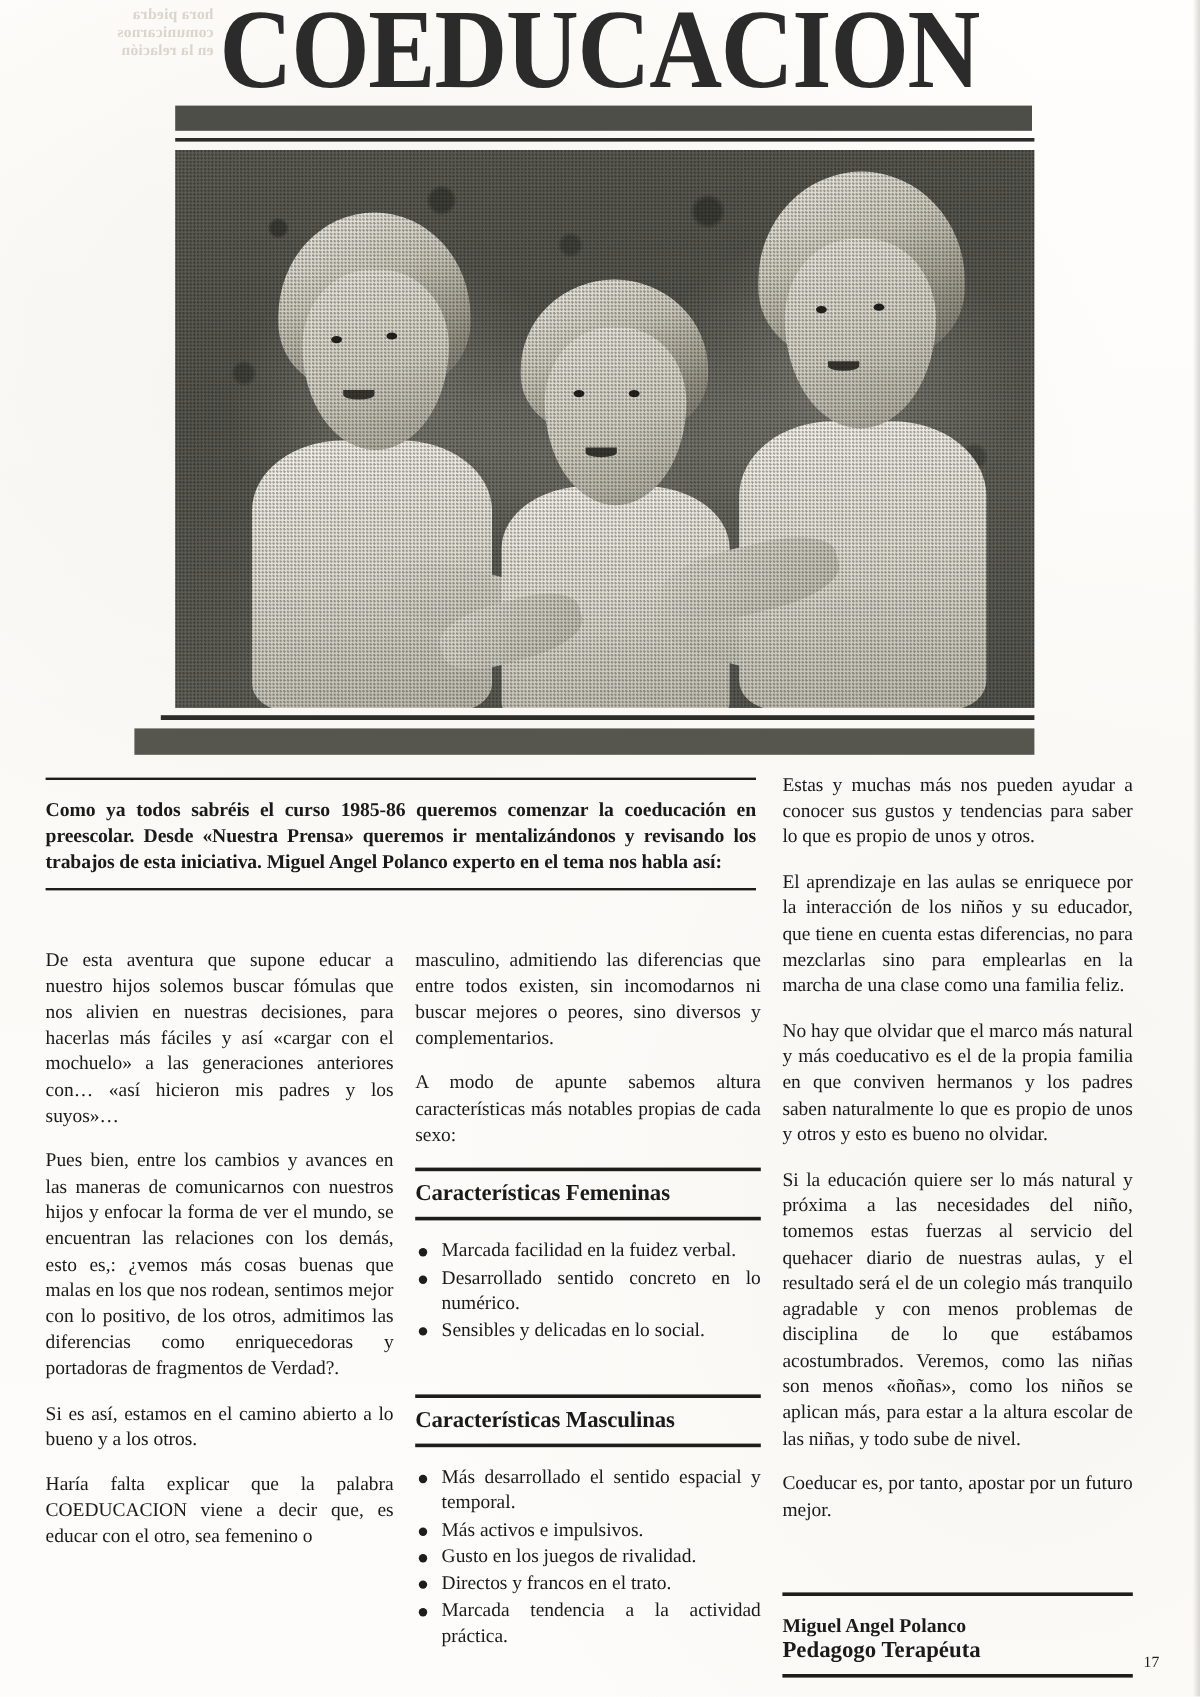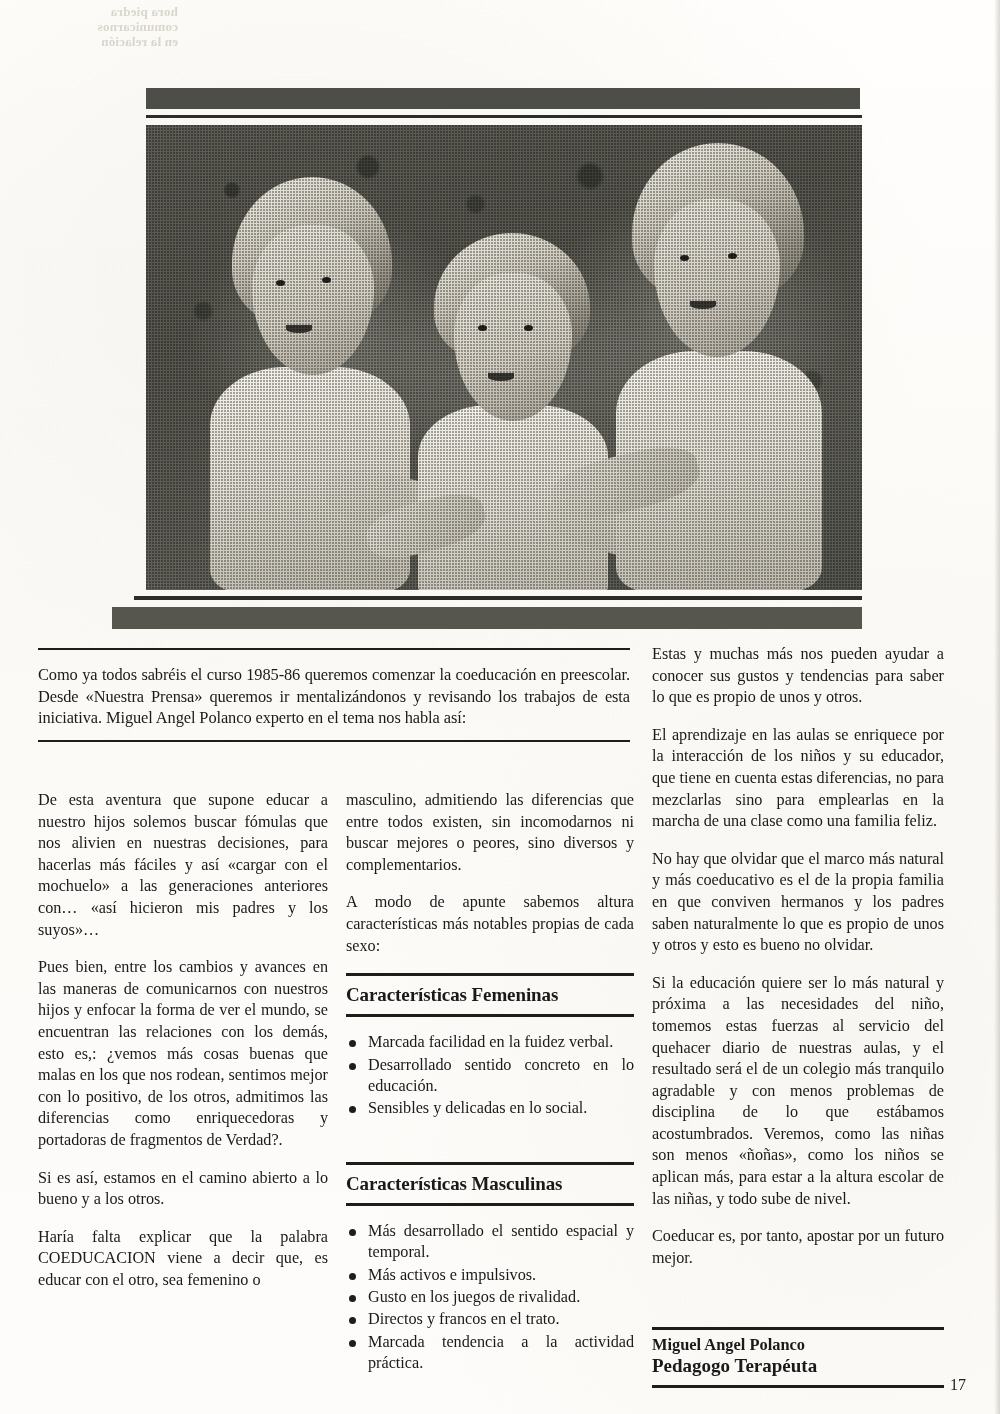--- a/index.html
+++ b/index.html
@@ -189,21 +189,21 @@
 
   
   .lead {
     position: absolute;
     left: 38px;
     top: 648px;
     width: 592px;
   }
   .rule-thin { height: 2px; background: #1d1d1a; width: 100%; }
   .lead-text {
-    font-weight: normal;
+    font-weight: bold;
     font-size: 16.4px;
     line-height: 21.5px;
     text-align: justify;
     margin: 14px 0 11px 0;
     letter-spacing: -0.1px;
   }
 
   
   .col {
     position: absolute;
@@ -253,37 +253,37 @@
     background: #1d1d1a;
   }
 
   
   .sign-wrap { margin-top: 58px; }
   .sign-rule { height: 3px; background: #1d1d1a; width: 100%; }
   .sign-name {
     font-weight: bold;
     font-size: 16.4px;
     line-height: 21px;
-    padding-top: 4px;
+    padding-top: 14px;
     text-align: left;
   }
   .sign-role {
     font-weight: bold;
     font-size: 19px;
     line-height: 21px;
     text-align: left;
     padding-bottom: 9px;
   }
   .sign-rule-bottom { height: 3px; background: #1d1d1a; width: 100%; }
 
   .page-number {
     position: absolute;
     right: 34px;
     top: 1376px;
-    font-size: 16px;
+    font-size: 13px;
     line-height: 18px;
     color: #1d1d1a;
   }
 
   .edge-shadow-right {
     position: absolute;
     right: 0; top: 0;
     width: 6px; height: 1414px;
     background: linear-gradient(90deg, rgba(190,186,178,0) 0%, rgba(150,146,138,0.35) 100%);
     pointer-events: none;
@@ -294,20 +294,23 @@
 
 <div class="page">
   <div class="paper-tint"></div>
 
   <div class="bleed-ghost">
     <div>hora piedra</div>
     <div>comunicarnos</div>
     <div>en la relación</div>
   </div>
 
+  <div class="masthead">
+    <div class="masthead-title">COEDUCACION</div>
+  </div>
 
   <div class="photo-block">
     <div class="frame-bar-top"></div>
     <div class="frame-rule"></div>
 
     <div class="photo">
       <div class="wall-speckle"></div>
 
       <div class="kid" style="left:58px; top:52px; width:230px; height:410px;">
         <div class="shirt" style="left:6px; top:190px; width:200px; height:225px;"></div>
@@ -362,21 +365,21 @@
     <p>masculino, admitiendo las diferencias que entre todos existen, sin incomodarnos ni buscar mejores o peores, sino diversos y complementarios.</p>
     <p>A modo de apunte sabemos altura características más notables propias de cada sexo:</p>
 
     <div class="sec-head">
       <div class="rule-a"></div>
       <div class="label">Características Femeninas</div>
       <div class="rule-b"></div>
     </div>
     <ul class="bullets">
       <li>Marcada facilidad en la fuidez verbal.</li>
-      <li>Desarrollado sentido concreto en lo educación.</li>
+      <li>Desarrollado sentido concreto en lo numérico.</li>
       <li>Sensibles y delicadas en lo social.</li>
     </ul>
 
     <div class="sec-head" style="margin-top:42px;">
       <div class="rule-a"></div>
       <div class="label">Características Masculinas</div>
       <div class="rule-b"></div>
     </div>
     <ul class="bullets">
       <li>Más desarrollado el sentido espacial y temporal.</li>

